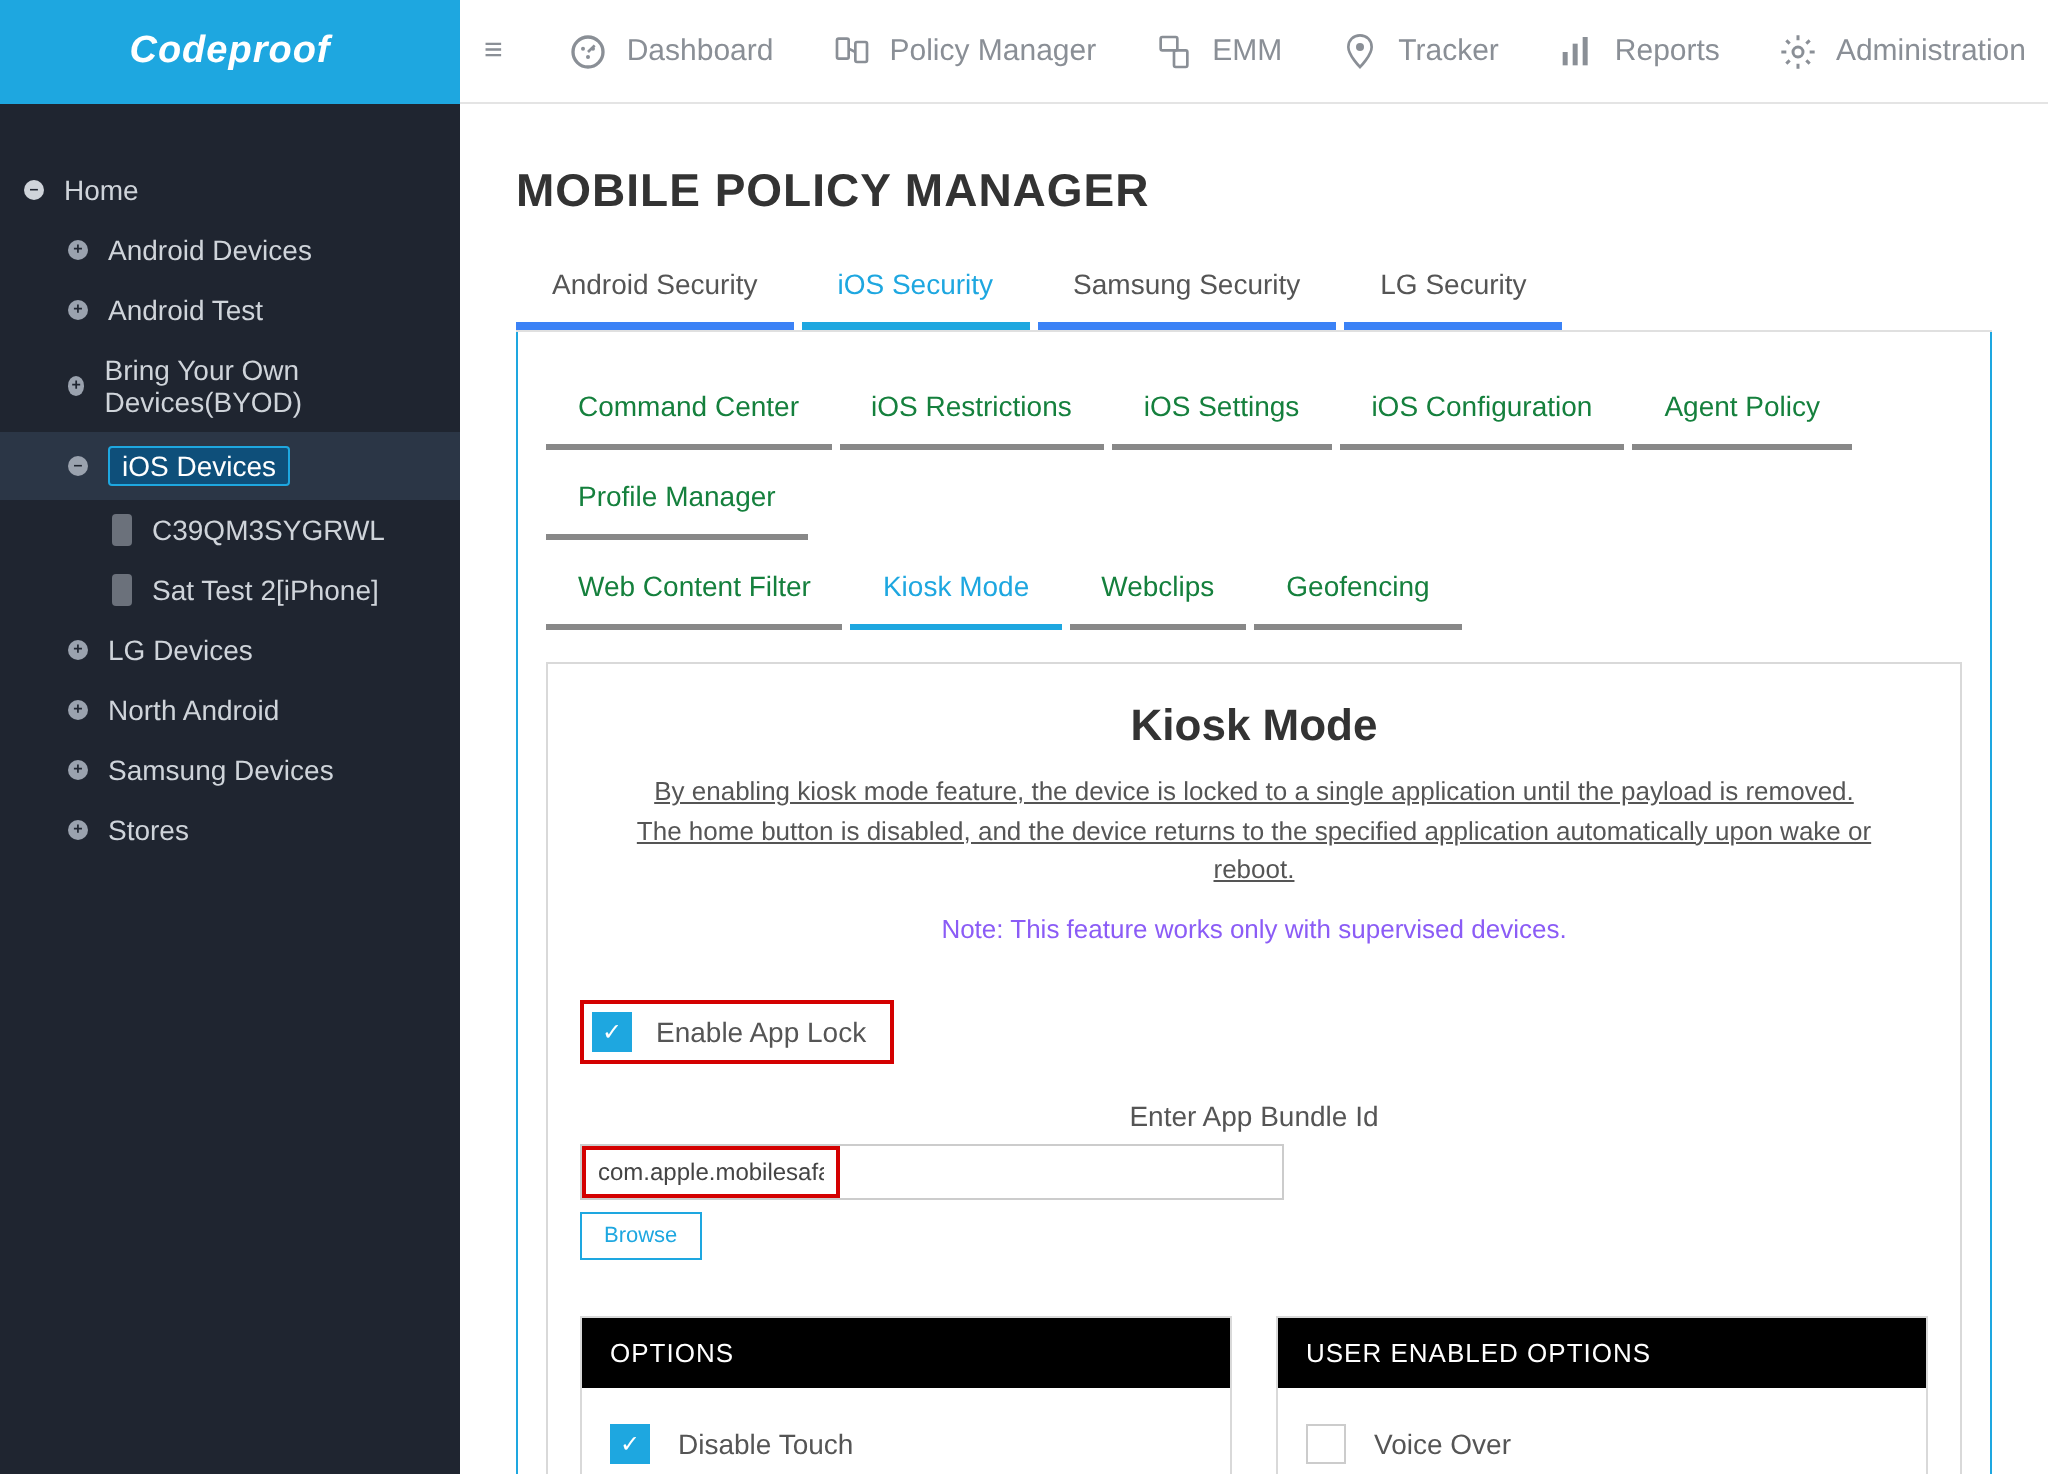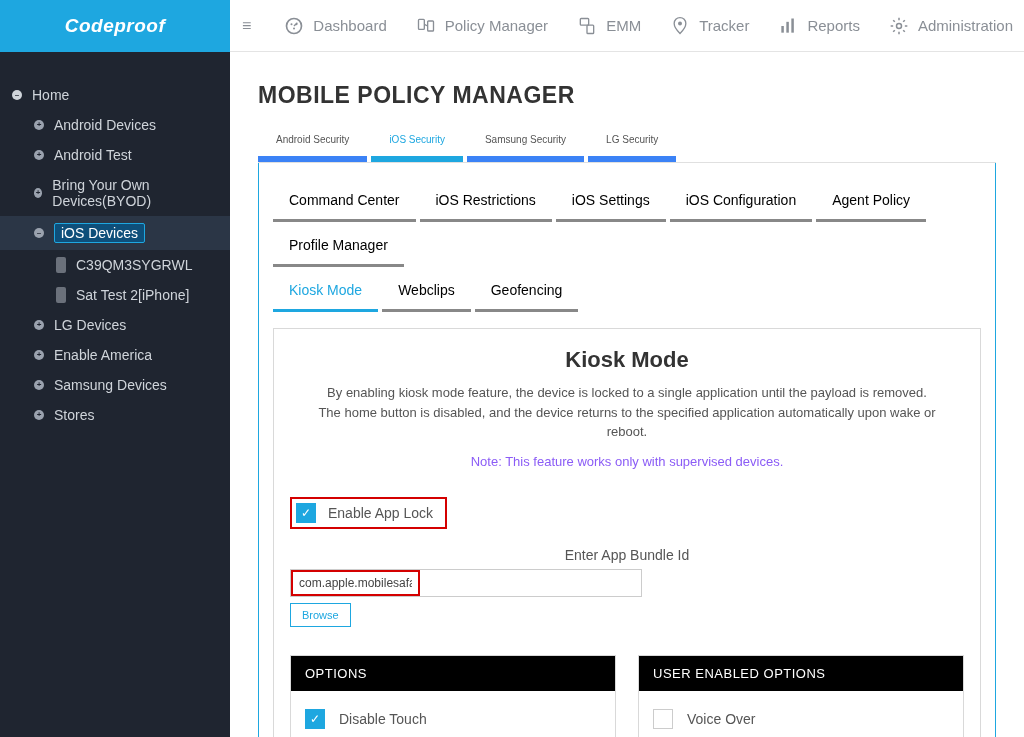--- a/index.html
+++ b/index.html
@@ -108,24 +108,24 @@
     margin-bottom: 14px;
   }
 
   
   .plat-tabs {
     display: flex;
     border-bottom: 1px solid #e0e0e0;
   }
   .plat-tab {
     padding: 11px 18px;
-    font-size: 10px;
+    font-size: 14px;
     color: #555;
     cursor: pointer;
-    border-bottom: 6px solid #3b82f6;
+    border-bottom: 4px solid #3b82f6;
     margin-right: 4px;
   }
   .plat-tab.active {
     color: #1ea7e0;
     border-bottom-color: #1ea7e0;
   }
 
   .panel {
     border: 1px solid #1ea7e0;
     border-top: none;
@@ -135,21 +135,21 @@
 
   
   .sub-tabs {
     display: flex;
     flex-wrap: wrap;
     gap: 0;
   }
   .sub-tab {
     padding: 11px 16px;
     font-size: 14px;
-    color: #000000;
+    color: #15803d;
     cursor: pointer;
     border-bottom: 3px solid #888;
     margin-right: 4px;
     margin-bottom: 4px;
   }
   .sub-tab.active {
     color: #1ea7e0;
     border-bottom-color: #1ea7e0;
   }
 
@@ -165,20 +165,21 @@
     color: #333;
     margin-bottom: 10px;
   }
   .kiosk-desc {
     text-align: center;
     font-size: 13px;
     color: #555;
     line-height: 1.5;
     max-width: 620px;
     margin: 0 auto 12px auto;
+    text-decoration: underline;
   }
   .kiosk-note {
     text-align: center;
     font-size: 13px;
     color: #8b5cf6;
     margin-bottom: 28px;
   }
 
   .highlight-red {
     border: 2px solid #d40000;
@@ -315,21 +316,21 @@
         <span class="device-ico"></span>
         <span class="label">Sat Test 2[iPhone]</span>
       </div>
 
       <div class="tree-row level-1">
         <span class="exp">+</span>
         <span class="label">LG Devices</span>
       </div>
       <div class="tree-row level-1">
         <span class="exp">+</span>
-        <span class="label">Enable America</span>
+        <span class="label">North Android</span>
       </div>
       <div class="tree-row level-1">
         <span class="exp">+</span>
         <span class="label">Samsung Devices</span>
       </div>
       <div class="tree-row level-1">
         <span class="exp">+</span>
         <span class="label">Stores</span>
       </div>
 
@@ -420,20 +421,21 @@
       <div class="panel">
 
         <div class="sub-tabs">
           <div class="sub-tab">Command Center</div>
           <div class="sub-tab">iOS Restrictions</div>
           <div class="sub-tab">iOS Settings</div>
           <div class="sub-tab">iOS Configuration</div>
           <div class="sub-tab">Agent Policy</div>
           <div class="sub-tab">Profile Manager</div>
           <div style="flex-basis:100%;height:0"></div>
+          <div class="sub-tab">Web Content Filter</div>
           <div class="sub-tab active">Kiosk Mode</div>
           <div class="sub-tab">Webclips</div>
           <div class="sub-tab">Geofencing</div>
         </div>
 
         <div class="kiosk-block">
           <div class="kiosk-title">Kiosk Mode</div>
           <p class="kiosk-desc">By enabling kiosk mode feature, the device is locked to a single application until the payload is removed. The home button is disabled, and the device returns to the specified application automatically upon wake or reboot.</p>
           <p class="kiosk-note">Note: This feature works only with supervised devices.</p>
 

